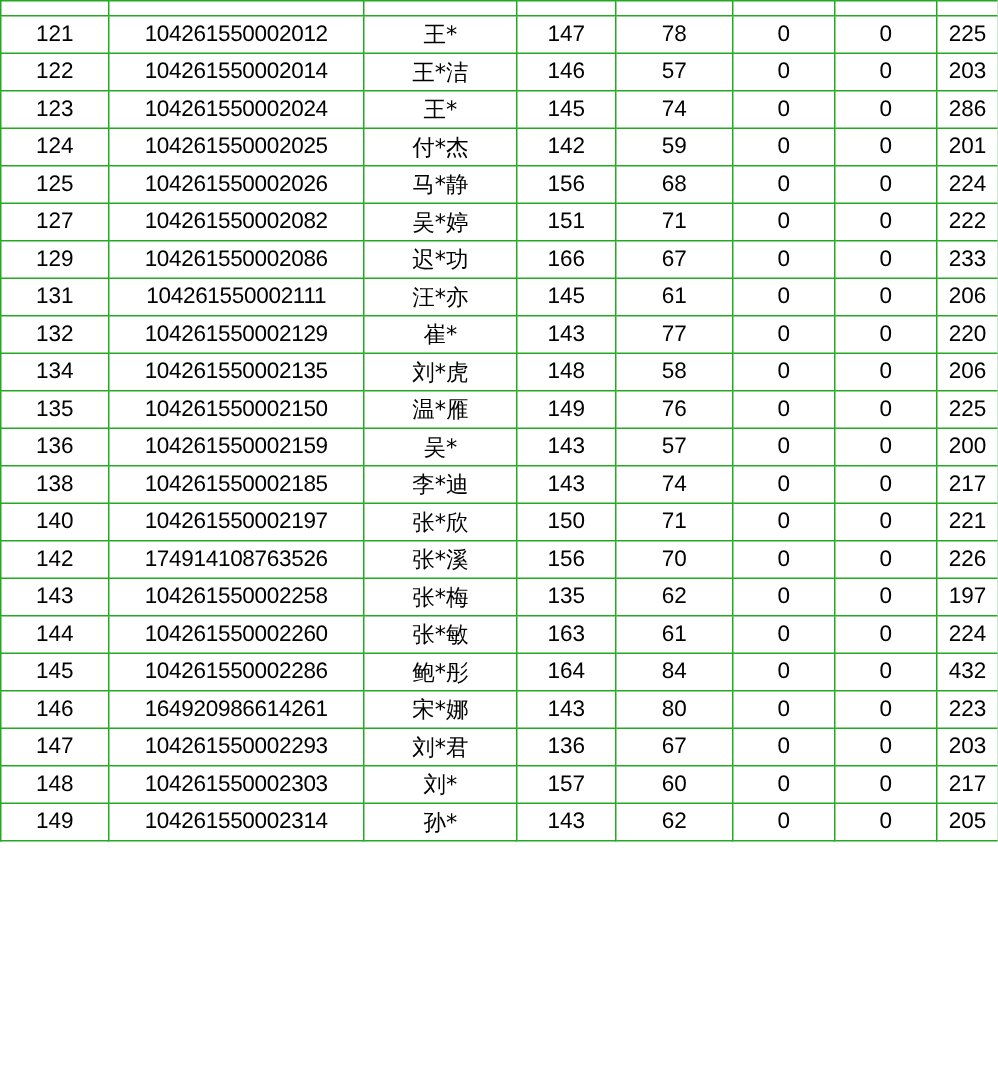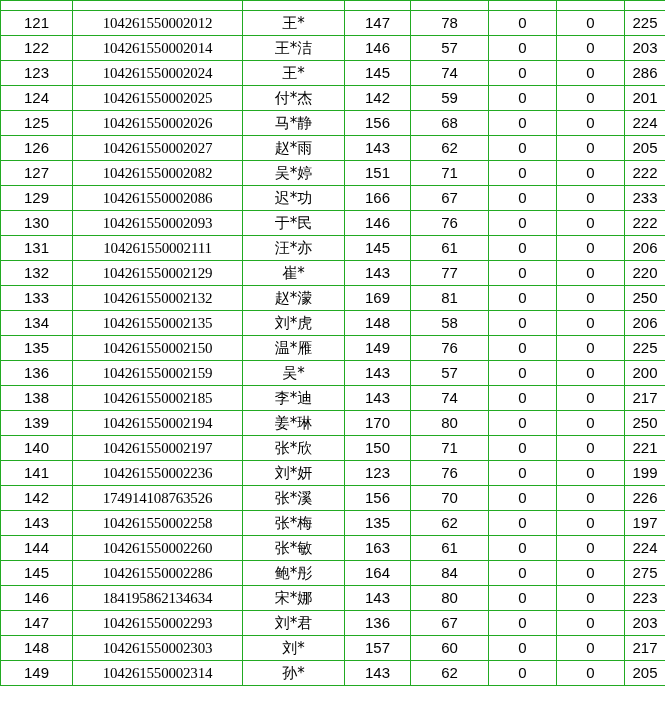--- a/index.html
+++ b/index.html
@@ -35,21 +35,21 @@
   col.c-index { width: 72px; }
   col.c-id    { width: 170px; }
   col.c-name  { width: 102px; }
   col.c-s1    { width: 66px; }
   col.c-s2    { width: 78px; }
   col.c-s3    { width: 68px; }
   col.c-s4    { width: 68px; }
   col.c-total { width: 41px; }
 
   td.id-cell {
-    font-family: Liberation Serif, serif;
+    font-family: Liberation Sans, sans-serif;
     letter-spacing: -0.2px;
   }
   td.name-cell {
     font-family: "DejaVu Sans", sans-serif;
     font-size: 15px;
   }
   
   tr.clipped td {
     height: 9px;
     line-height: 9px;
@@ -128,90 +128,60 @@
         <td>125</td>
         <td class="id-cell">104261550002026</td>
         <td class="name-cell">马*静</td>
         <td>156</td>
         <td>68</td>
         <td>0</td>
         <td>0</td>
         <td>224</td>
       </tr>
       <tr>
-        <td>126</td>
-        <td class="id-cell">104261550002027</td>
-        <td class="name-cell">赵*雨</td>
-        <td>143</td>
-        <td>62</td>
-        <td>0</td>
-        <td>0</td>
-        <td>205</td>
-      </tr>
-      <tr>
         <td>127</td>
         <td class="id-cell">104261550002082</td>
         <td class="name-cell">吴*婷</td>
         <td>151</td>
         <td>71</td>
         <td>0</td>
         <td>0</td>
         <td>222</td>
       </tr>
       <tr>
         <td>129</td>
         <td class="id-cell">104261550002086</td>
         <td class="name-cell">迟*功</td>
         <td>166</td>
         <td>67</td>
         <td>0</td>
         <td>0</td>
         <td>233</td>
       </tr>
       <tr>
-        <td>130</td>
-        <td class="id-cell">104261550002093</td>
-        <td class="name-cell">于*民</td>
-        <td>146</td>
-        <td>76</td>
-        <td>0</td>
-        <td>0</td>
-        <td>222</td>
-      </tr>
-      <tr>
         <td>131</td>
         <td class="id-cell">104261550002111</td>
         <td class="name-cell">汪*亦</td>
         <td>145</td>
         <td>61</td>
         <td>0</td>
         <td>0</td>
         <td>206</td>
       </tr>
       <tr>
         <td>132</td>
         <td class="id-cell">104261550002129</td>
         <td class="name-cell">崔*</td>
         <td>143</td>
         <td>77</td>
         <td>0</td>
         <td>0</td>
         <td>220</td>
       </tr>
       <tr>
-        <td>133</td>
-        <td class="id-cell">104261550002132</td>
-        <td class="name-cell">赵*濛</td>
-        <td>169</td>
-        <td>81</td>
-        <td>0</td>
-        <td>0</td>
-        <td>250</td>
-      </tr>
-      <tr>
         <td>134</td>
         <td class="id-cell">104261550002135</td>
         <td class="name-cell">刘*虎</td>
         <td>148</td>
         <td>58</td>
         <td>0</td>
         <td>0</td>
         <td>206</td>
       </tr>
       <tr>
@@ -238,50 +208,30 @@
         <td>138</td>
         <td class="id-cell">104261550002185</td>
         <td class="name-cell">李*迪</td>
         <td>143</td>
         <td>74</td>
         <td>0</td>
         <td>0</td>
         <td>217</td>
       </tr>
       <tr>
-        <td>139</td>
-        <td class="id-cell">104261550002194</td>
-        <td class="name-cell">姜*琳</td>
-        <td>170</td>
-        <td>80</td>
-        <td>0</td>
-        <td>0</td>
-        <td>250</td>
-      </tr>
-      <tr>
         <td>140</td>
         <td class="id-cell">104261550002197</td>
         <td class="name-cell">张*欣</td>
         <td>150</td>
         <td>71</td>
         <td>0</td>
         <td>0</td>
         <td>221</td>
       </tr>
       <tr>
-        <td>141</td>
-        <td class="id-cell">104261550002236</td>
-        <td class="name-cell">刘*妍</td>
-        <td>123</td>
-        <td>76</td>
-        <td>0</td>
-        <td>0</td>
-        <td>199</td>
-      </tr>
-      <tr>
         <td>142</td>
         <td class="id-cell">174914108763526</td>
         <td class="name-cell">张*溪</td>
         <td>156</td>
         <td>70</td>
         <td>0</td>
         <td>0</td>
         <td>226</td>
       </tr>
       <tr>
@@ -305,25 +255,25 @@
         <td>224</td>
       </tr>
       <tr>
         <td>145</td>
         <td class="id-cell">104261550002286</td>
         <td class="name-cell">鲍*彤</td>
         <td>164</td>
         <td>84</td>
         <td>0</td>
         <td>0</td>
-        <td>275</td>
+        <td>432</td>
       </tr>
       <tr>
         <td>146</td>
-        <td class="id-cell">184195862134634</td>
+        <td class="id-cell">164920986614261</td>
         <td class="name-cell">宋*娜</td>
         <td>143</td>
         <td>80</td>
         <td>0</td>
         <td>0</td>
         <td>223</td>
       </tr>
       <tr>
         <td>147</td>
         <td class="id-cell">104261550002293</td>

